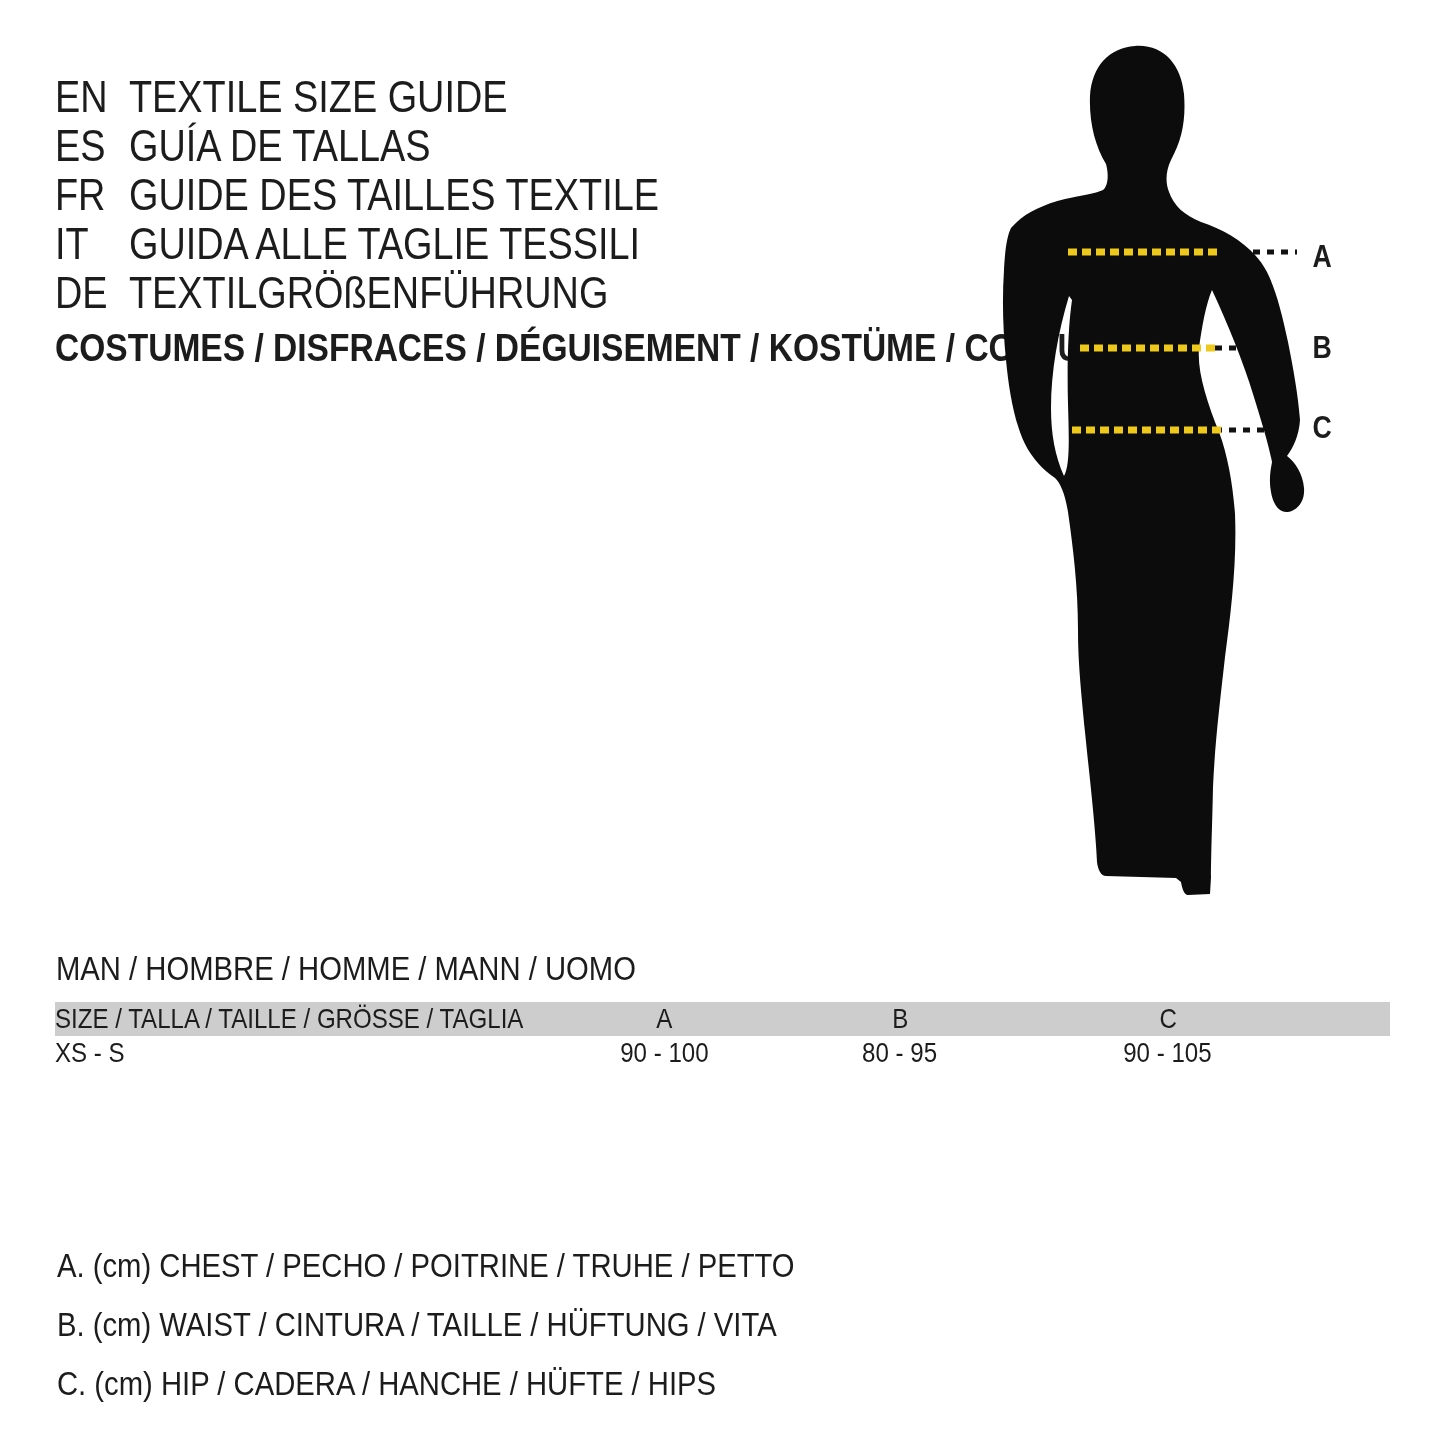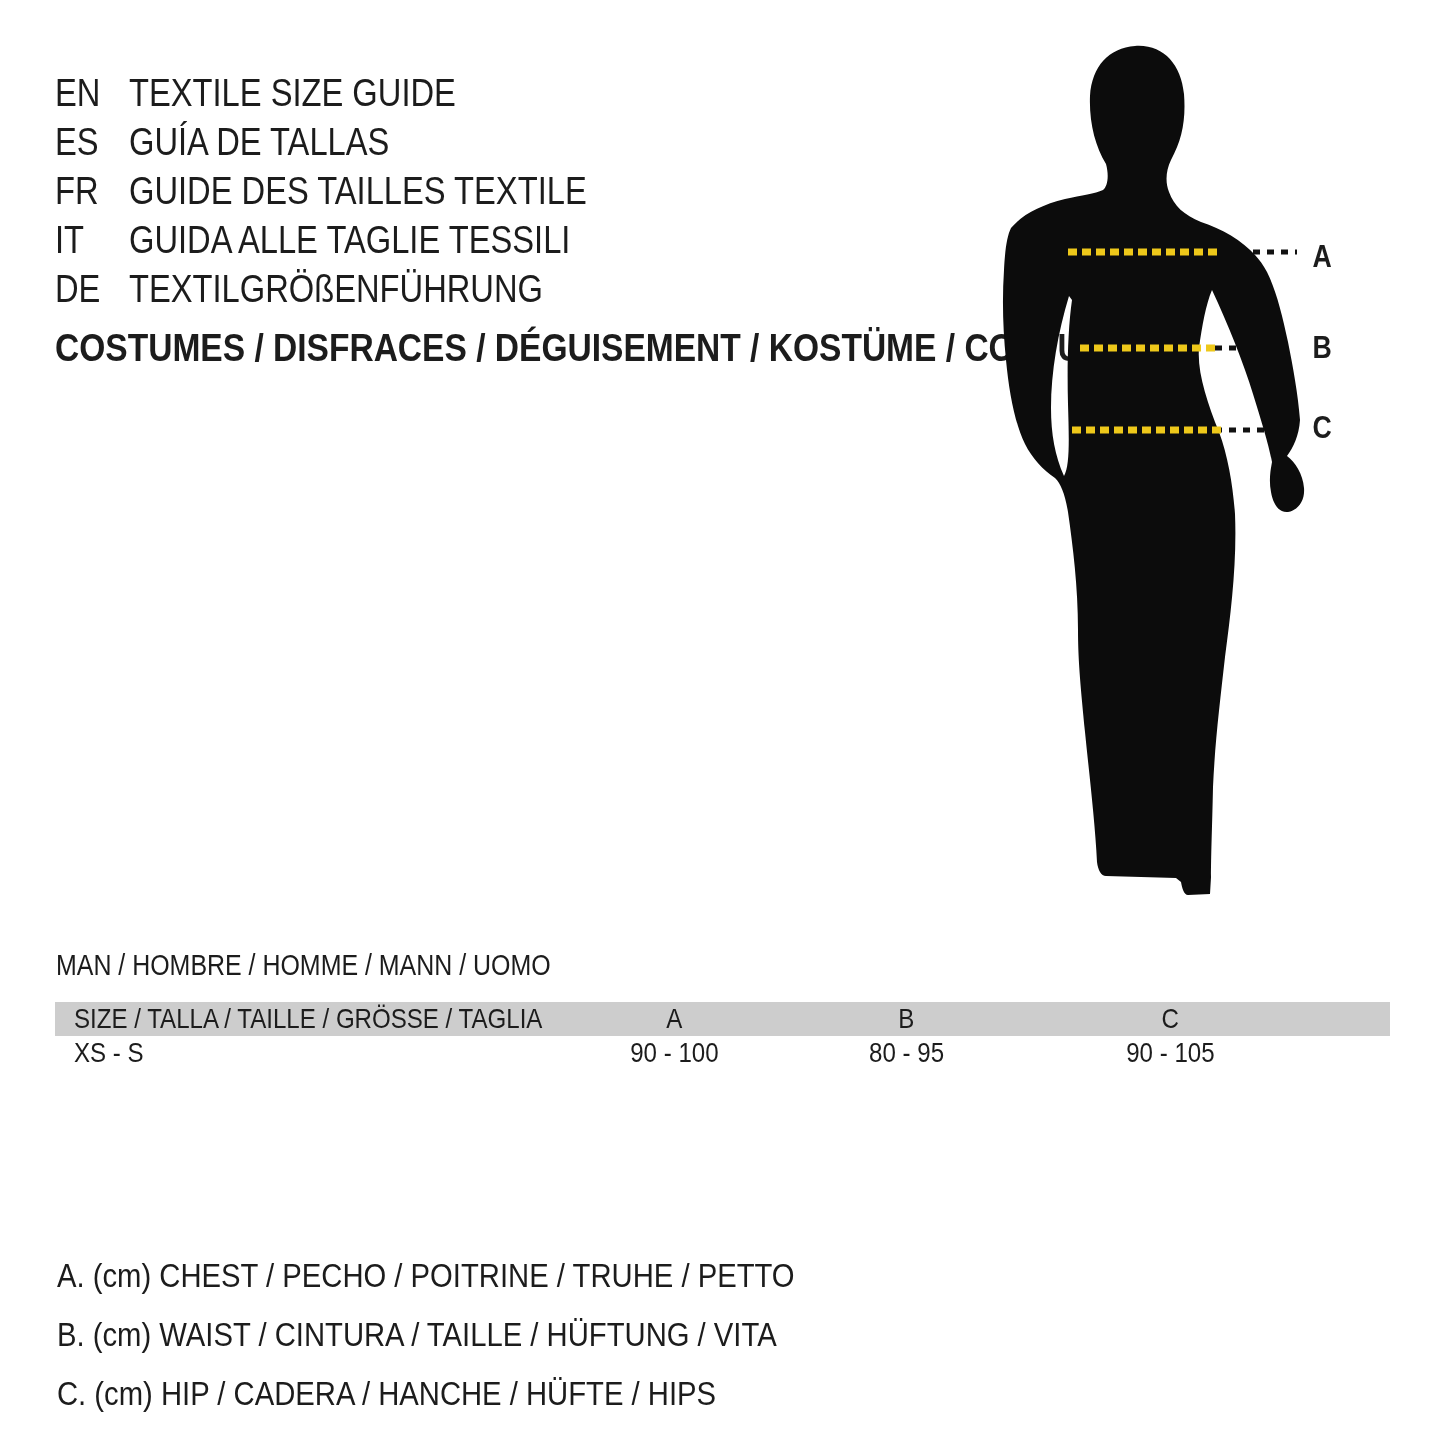--- a/index.html
+++ b/index.html
@@ -5,50 +5,50 @@
   html,body{margin:0;padding:0;}
   body{
     width:1445px;height:1445px;background:#ffffff;position:relative;overflow:hidden;
     font-family:"Liberation Sans","DejaVu Sans",sans-serif;color:#1c1c1c;
   }
   .cond{display:inline-block;transform:scaleX(0.86);transform-origin:0 50%;white-space:nowrap;}
   .cond-c{display:inline-block;transform:scaleX(0.86);transform-origin:50% 50%;white-space:nowrap;}
 
   
   .langs{position:absolute;left:55px;top:72px;}
-  .lang-row{display:flex;height:49px;font-size:38px;}
+  .lang-row{display:flex;height:49px;font-size:44px;}
   .lang-code{width:74px;flex:0 0 74px;}
 
   
   .category-title{position:absolute;left:55px;top:326px;font-size:39px;font-weight:bold;}
 
   
   .figure-svg{position:absolute;left:985px;top:42px;width:335px;height:855px;}
   .fig-label{position:absolute;left:1302px;width:40px;text-align:center;
              font-size:31px;font-weight:bold;line-height:31px;}
   .fig-label-a{top:241px;} .fig-label-b{top:332px;} .fig-label-c{top:412px;}
 
   
-  .section-title{position:absolute;left:56px;top:949px;font-size:29px;}
+  .section-title{position:absolute;left:56px;top:949px;font-size:34px;}
 
   
   .size-table{position:absolute;left:55px;top:1002px;width:1335px;
               border-collapse:collapse;font-size:28px;table-layout:fixed;}
   .size-table th,.size-table td{font-weight:normal;height:34px;padding:0;vertical-align:middle;}
   .size-table thead tr{background:#cdcdcd;}
   .size-table tbody tr:nth-child(even){background:#efefef;}
   .col-size{width:38.8%;text-align:left;}
   .col-a{width:18.6%;text-align:center;}
   .col-b{width:18.6%;text-align:center;}
   .col-c{width:24%;text-align:center;padding-right:72px !important;}
-  .size-table .col-size{padding-left:19px;}
+  .size-table .col-size{padding-left:0;}
 
   
   .legend{position:absolute;left:57px;top:1246px;}
-  .legend-line{display:flex;align-items:center;height:59px;font-size:34px;}
+  .legend-line{display:flex;align-items:flex-start;height:59px;font-size:34px;}
 </style>
 </head>
 <body>
 
 <div class="langs">
   <div class="lang-row">
     <span class="lang-code"><span class="cond">EN</span></span>
     <span class="cond">TEXTILE SIZE GUIDE</span>
   </div>
   <div class="lang-row">

